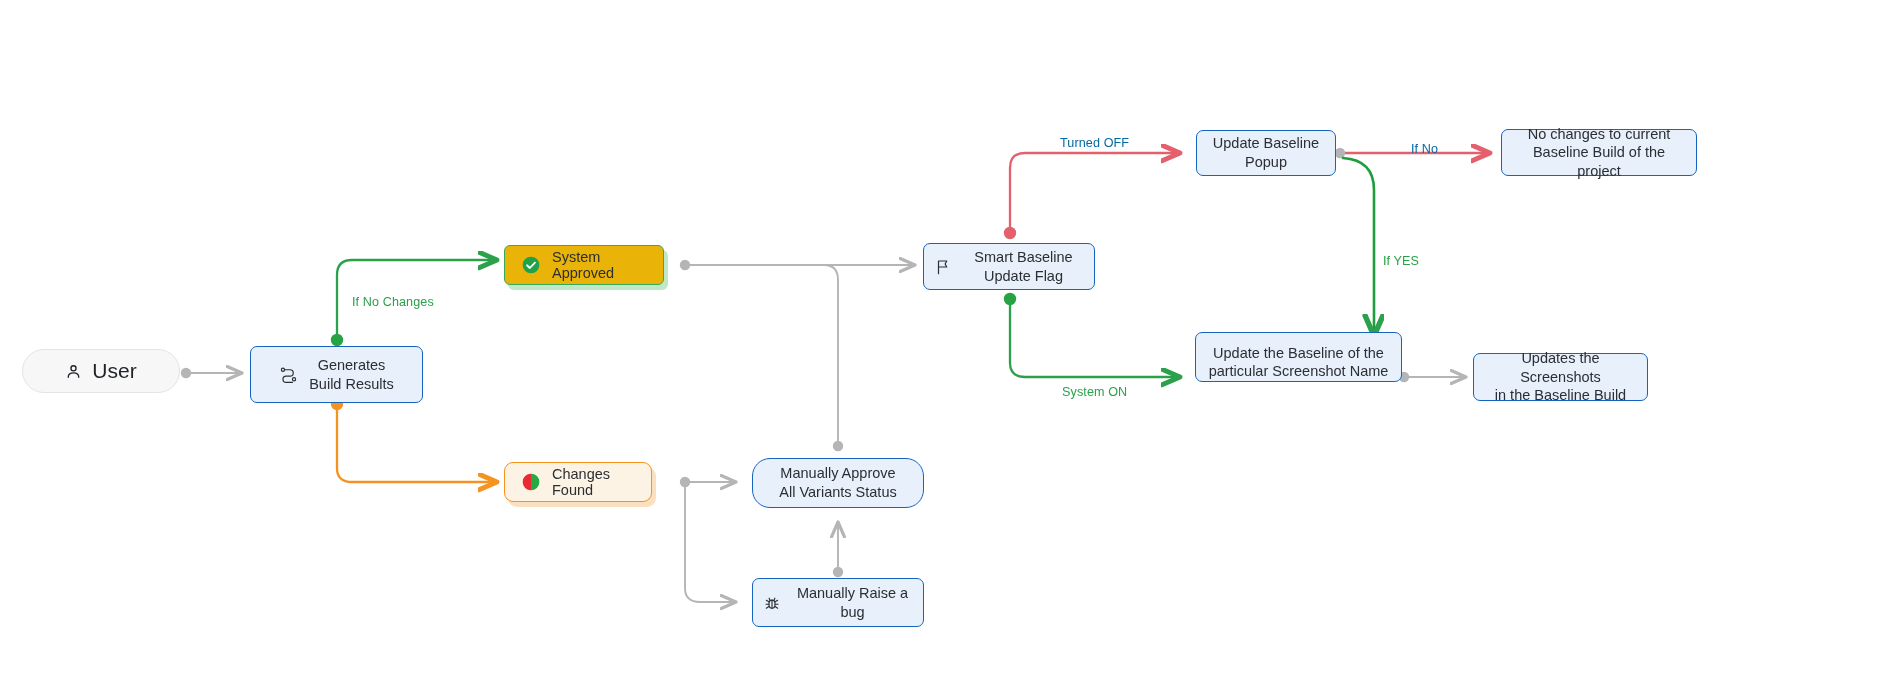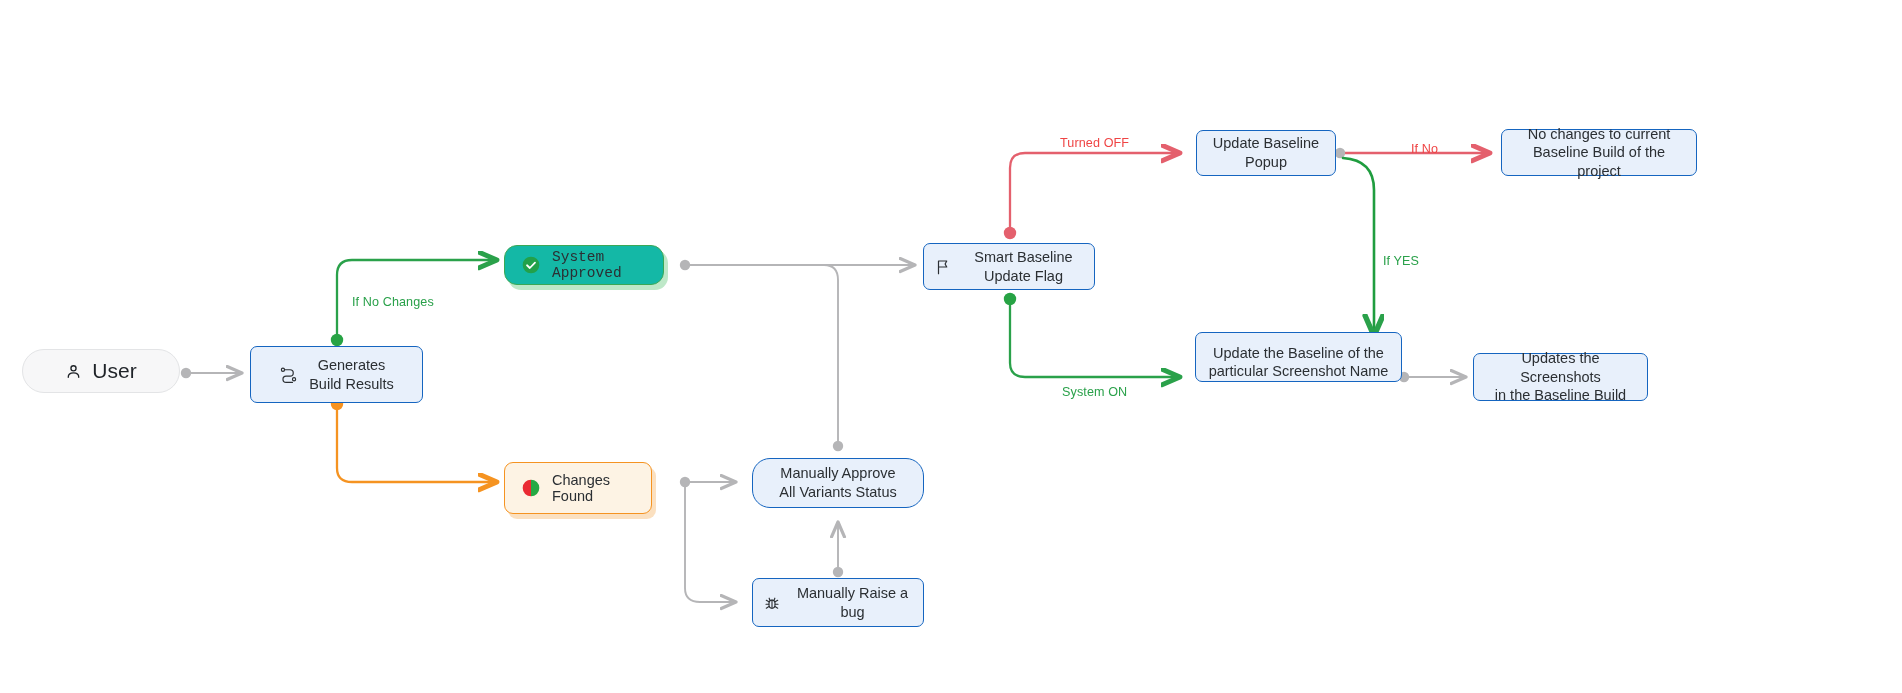--- a/index.html
+++ b/index.html
@@ -34,29 +34,28 @@
     border:1.4px solid #e3e4e6;
     border-radius:34px;
     color:#1f2328;
     font-size:21px;
     gap:10px;
     padding:0 26px;
   }
 
   
   .success{
-    background:#14b8a6;
+    background:#eab308;
     border:1.6px solid #3aa856;
-    border-radius:13px;
+    border-radius:6px;
     color:#2b2f33;
     font-size:14.5px;
     gap:11px;
     padding:0 16px;
     box-shadow:4px 5px 0 0 rgba(99,200,124,.42);
-    font-family:Liberation Mono, monospace;
   }
   
   .warning{
     background:#fdf3e4;
     border:1.6px solid #f59321;
     border-radius:9px;
     color:#2b2f33;
     font-size:14.5px;
     gap:11px;
     padding:0 16px;
@@ -66,21 +65,21 @@
   .icon{display:inline-flex;align-items:center;justify-content:center;flex:0 0 auto;}
   .row{display:flex;align-items:center;gap:11px;}
 
   .edge-label{
     position:absolute;
     font-size:12.6px;
     white-space:nowrap;
     letter-spacing:.1px;
   }
   .lab-green{color:#2aa14a;}
-  .lab-red{color:#ef4444;}
+  .lab-red{color:#0369a1;}
 </style>
 </head>
 <body>
 
 <div id="canvas">
 
   <svg class="edges" viewBox="0 0 1902 693">
     <defs>
       <marker id="arrGray" markerWidth="10" markerHeight="10" refX="8.4" refY="4" orient="auto">
         <path d="M0.6,0.6 L8.4,4 L0.6,7.4" fill="none" stroke="#b5b5b7" stroke-width="1.7" stroke-linecap="round" stroke-linejoin="round"></path>
@@ -163,21 +162,21 @@
   <div class="node success" style="left:504px;top:245px;width:160px;height:40px;">
     <span class="icon">
       <svg width="20" height="20" viewBox="0 0 24 24">
         <circle cx="12" cy="12" r="10" fill="#22a14a"></circle>
         <path d="M7.2 12.3 L10.6 15.6 L16.8 9.2" fill="none" stroke="#ffffff" stroke-width="2.1" stroke-linecap="round" stroke-linejoin="round"></path>
       </svg>
     </span>
     <span class="lbl">System Approved</span>
   </div>
 
-  <div class="node warning" style="left:504px;top:462px;width:148px;height:52px;">
+  <div class="node warning" style="left:504px;top:462px;width:148px;height:40px;">
     <span class="icon">
       <svg width="20" height="20" viewBox="0 0 24 24">
         <path d="M12 2 A10 10 0 0 0 12 22 Z" fill="#ea2a33"></path>
         <path d="M12 2 A10 10 0 0 1 12 22 Z" fill="#26a944"></path>
       </svg>
     </span>
     <span class="lbl">Changes Found</span>
   </div>
 
   <div class="node box" style="left:923px;top:243px;width:172px;height:47px;">

